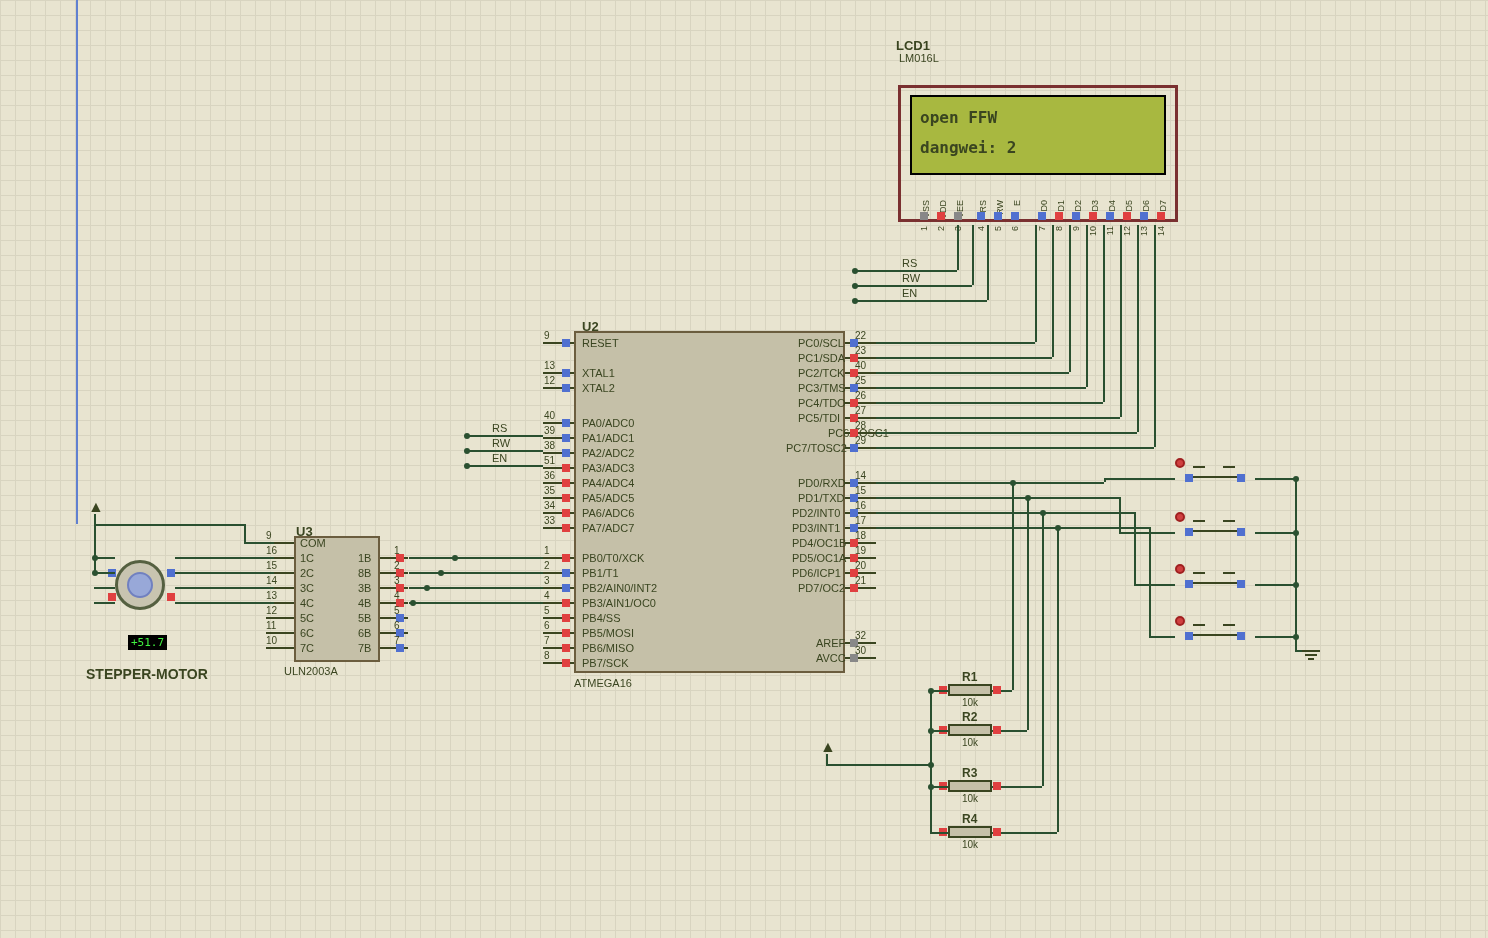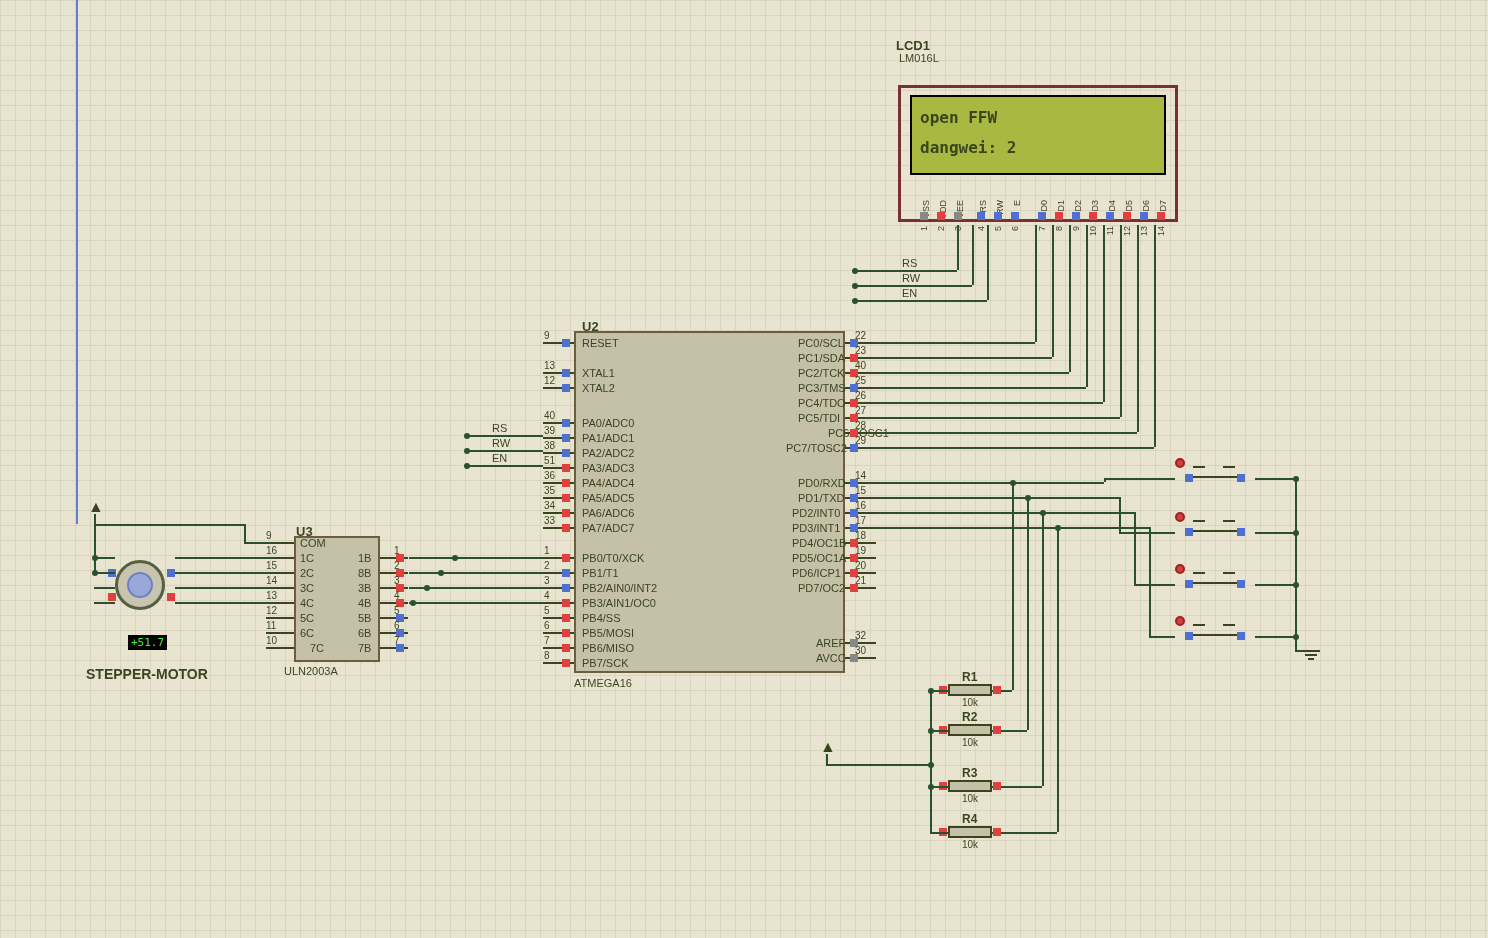--- a/index.html
+++ b/index.html
@@ -265,21 +265,21 @@
     <div class="pin-num" style="left:266px;top:590px">13</div>
     <div class="pin-label" style="left:300px;top:597px">4C</div>
     <div class="pin-line" style="left:266px;top:617px;width:28px"></div>
     <div class="pin-num" style="left:266px;top:605px">12</div>
     <div class="pin-label" style="left:300px;top:612px">5C</div>
     <div class="pin-line" style="left:266px;top:632px;width:28px"></div>
     <div class="pin-num" style="left:266px;top:620px">11</div>
     <div class="pin-label" style="left:300px;top:627px">6C</div>
     <div class="pin-line" style="left:266px;top:647px;width:28px"></div>
     <div class="pin-num" style="left:266px;top:635px">10</div>
-    <div class="pin-label" style="left:310px;top:642px">7C</div>
+    <div class="pin-label" style="left:300px;top:642px">7C</div>
   </div>
 <div id="drv-right">
     <div class="pin-line" style="left:380px;top:557px;width:28px"></div>
     <div class="pin-num" style="left:394px;top:545px">1</div>
     <div class="pin-label" style="left:358px;top:552px">1B</div>
     <div class="pin-red" style="left:396px;top:554px"></div>
     <div class="pin-line" style="left:380px;top:572px;width:28px"></div>
     <div class="pin-num" style="left:394px;top:560px">2</div>
     <div class="pin-label" style="left:358px;top:567px">8B</div>
     <div class="pin-red" style="left:396px;top:569px"></div>

